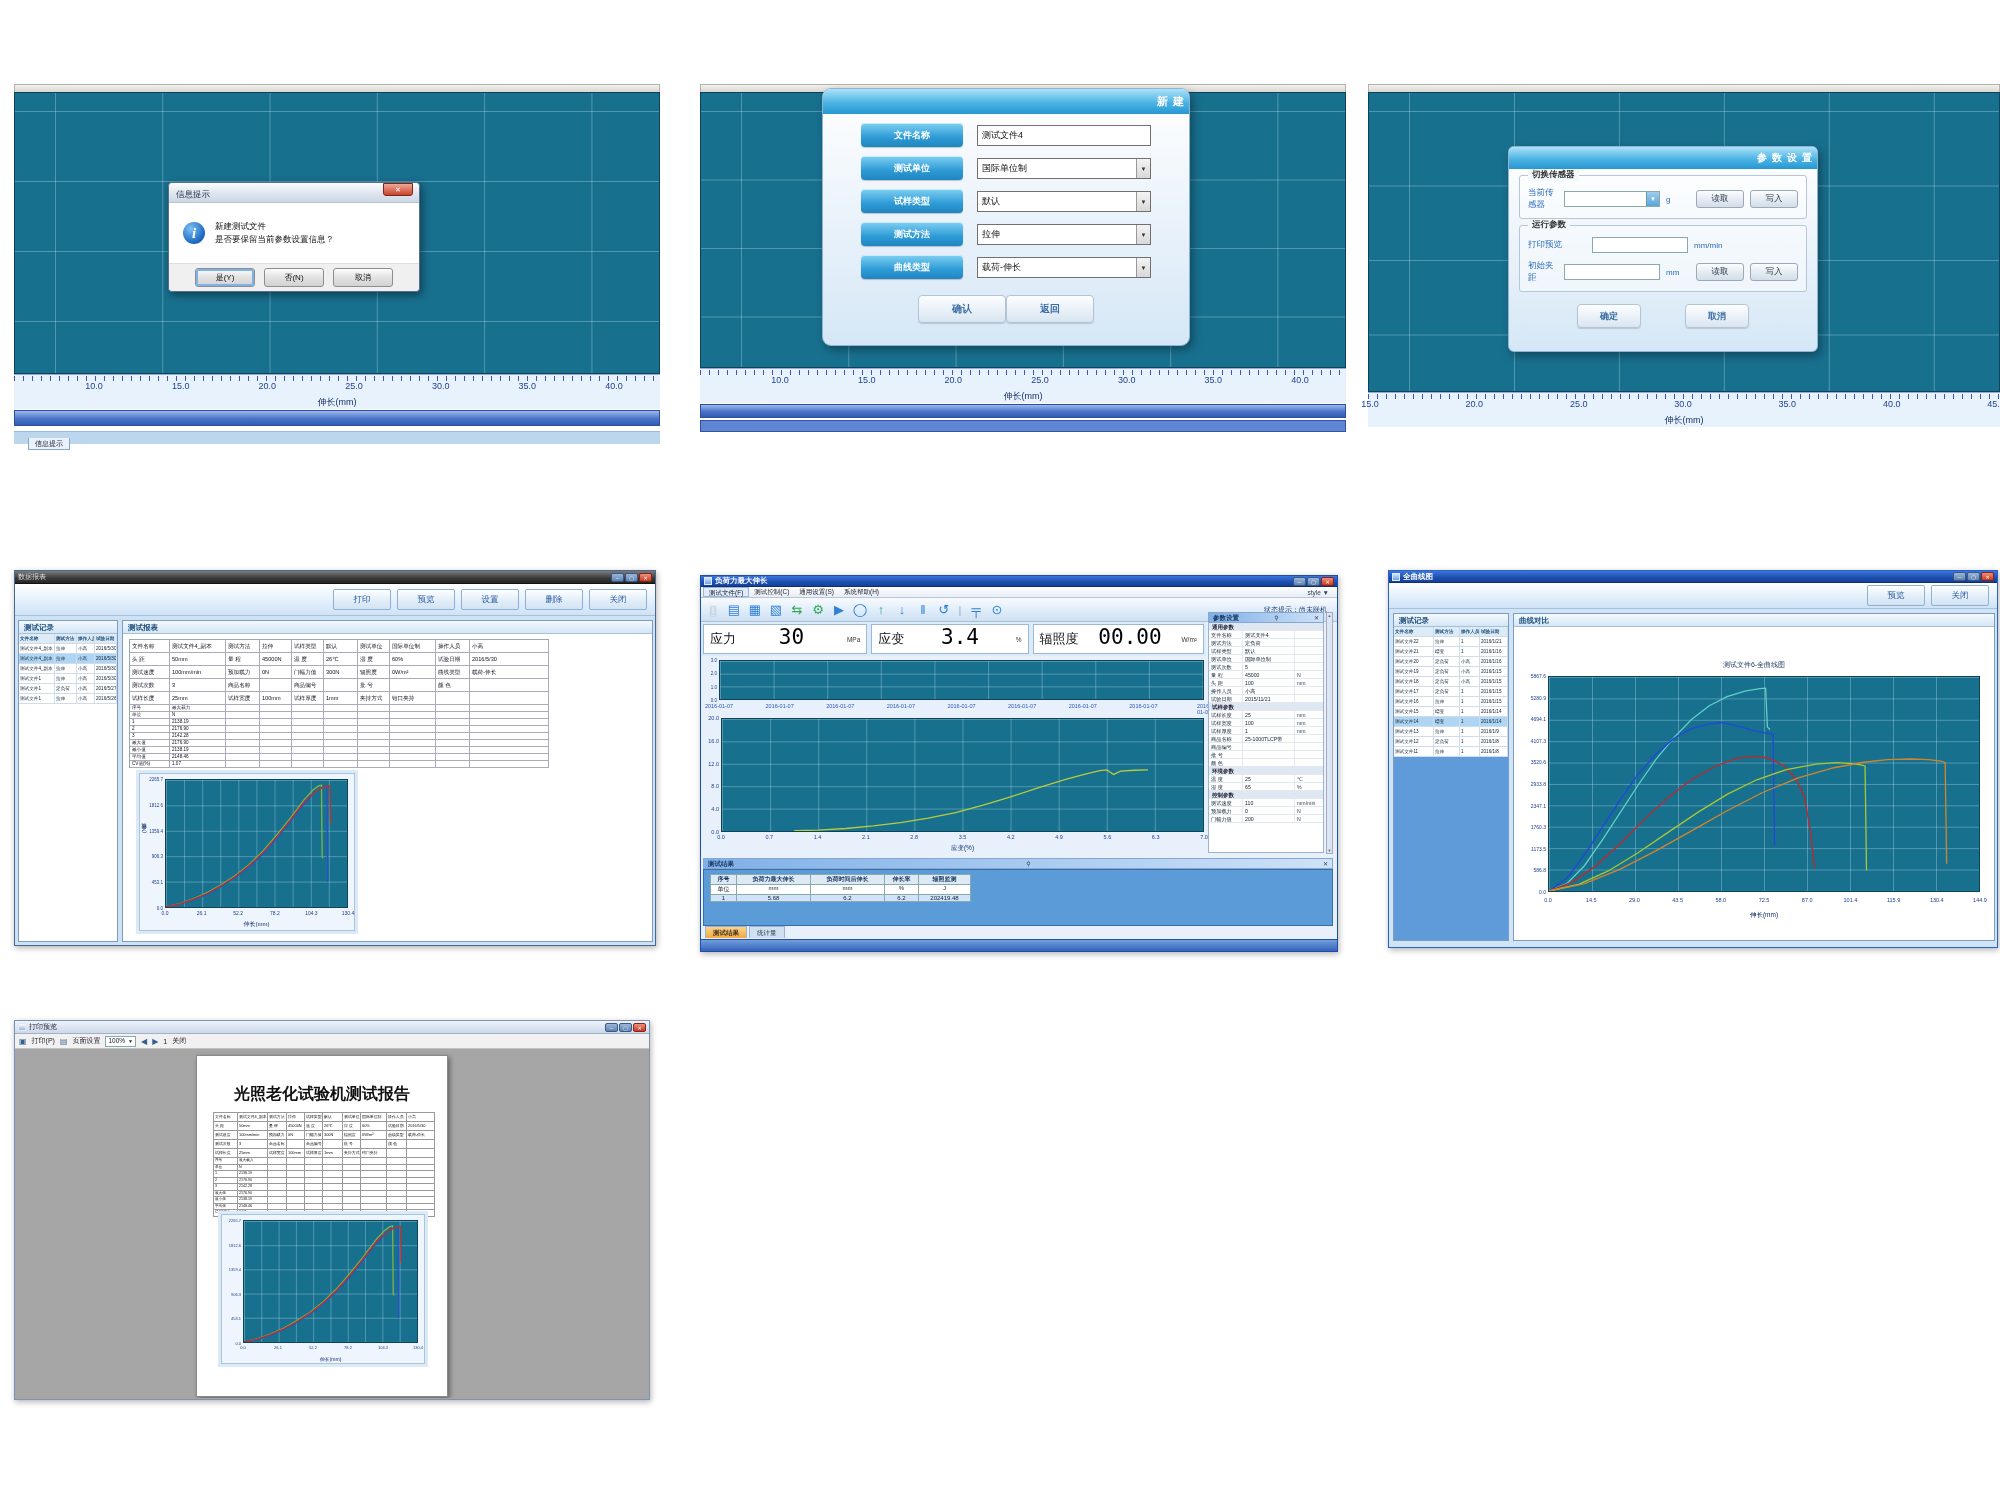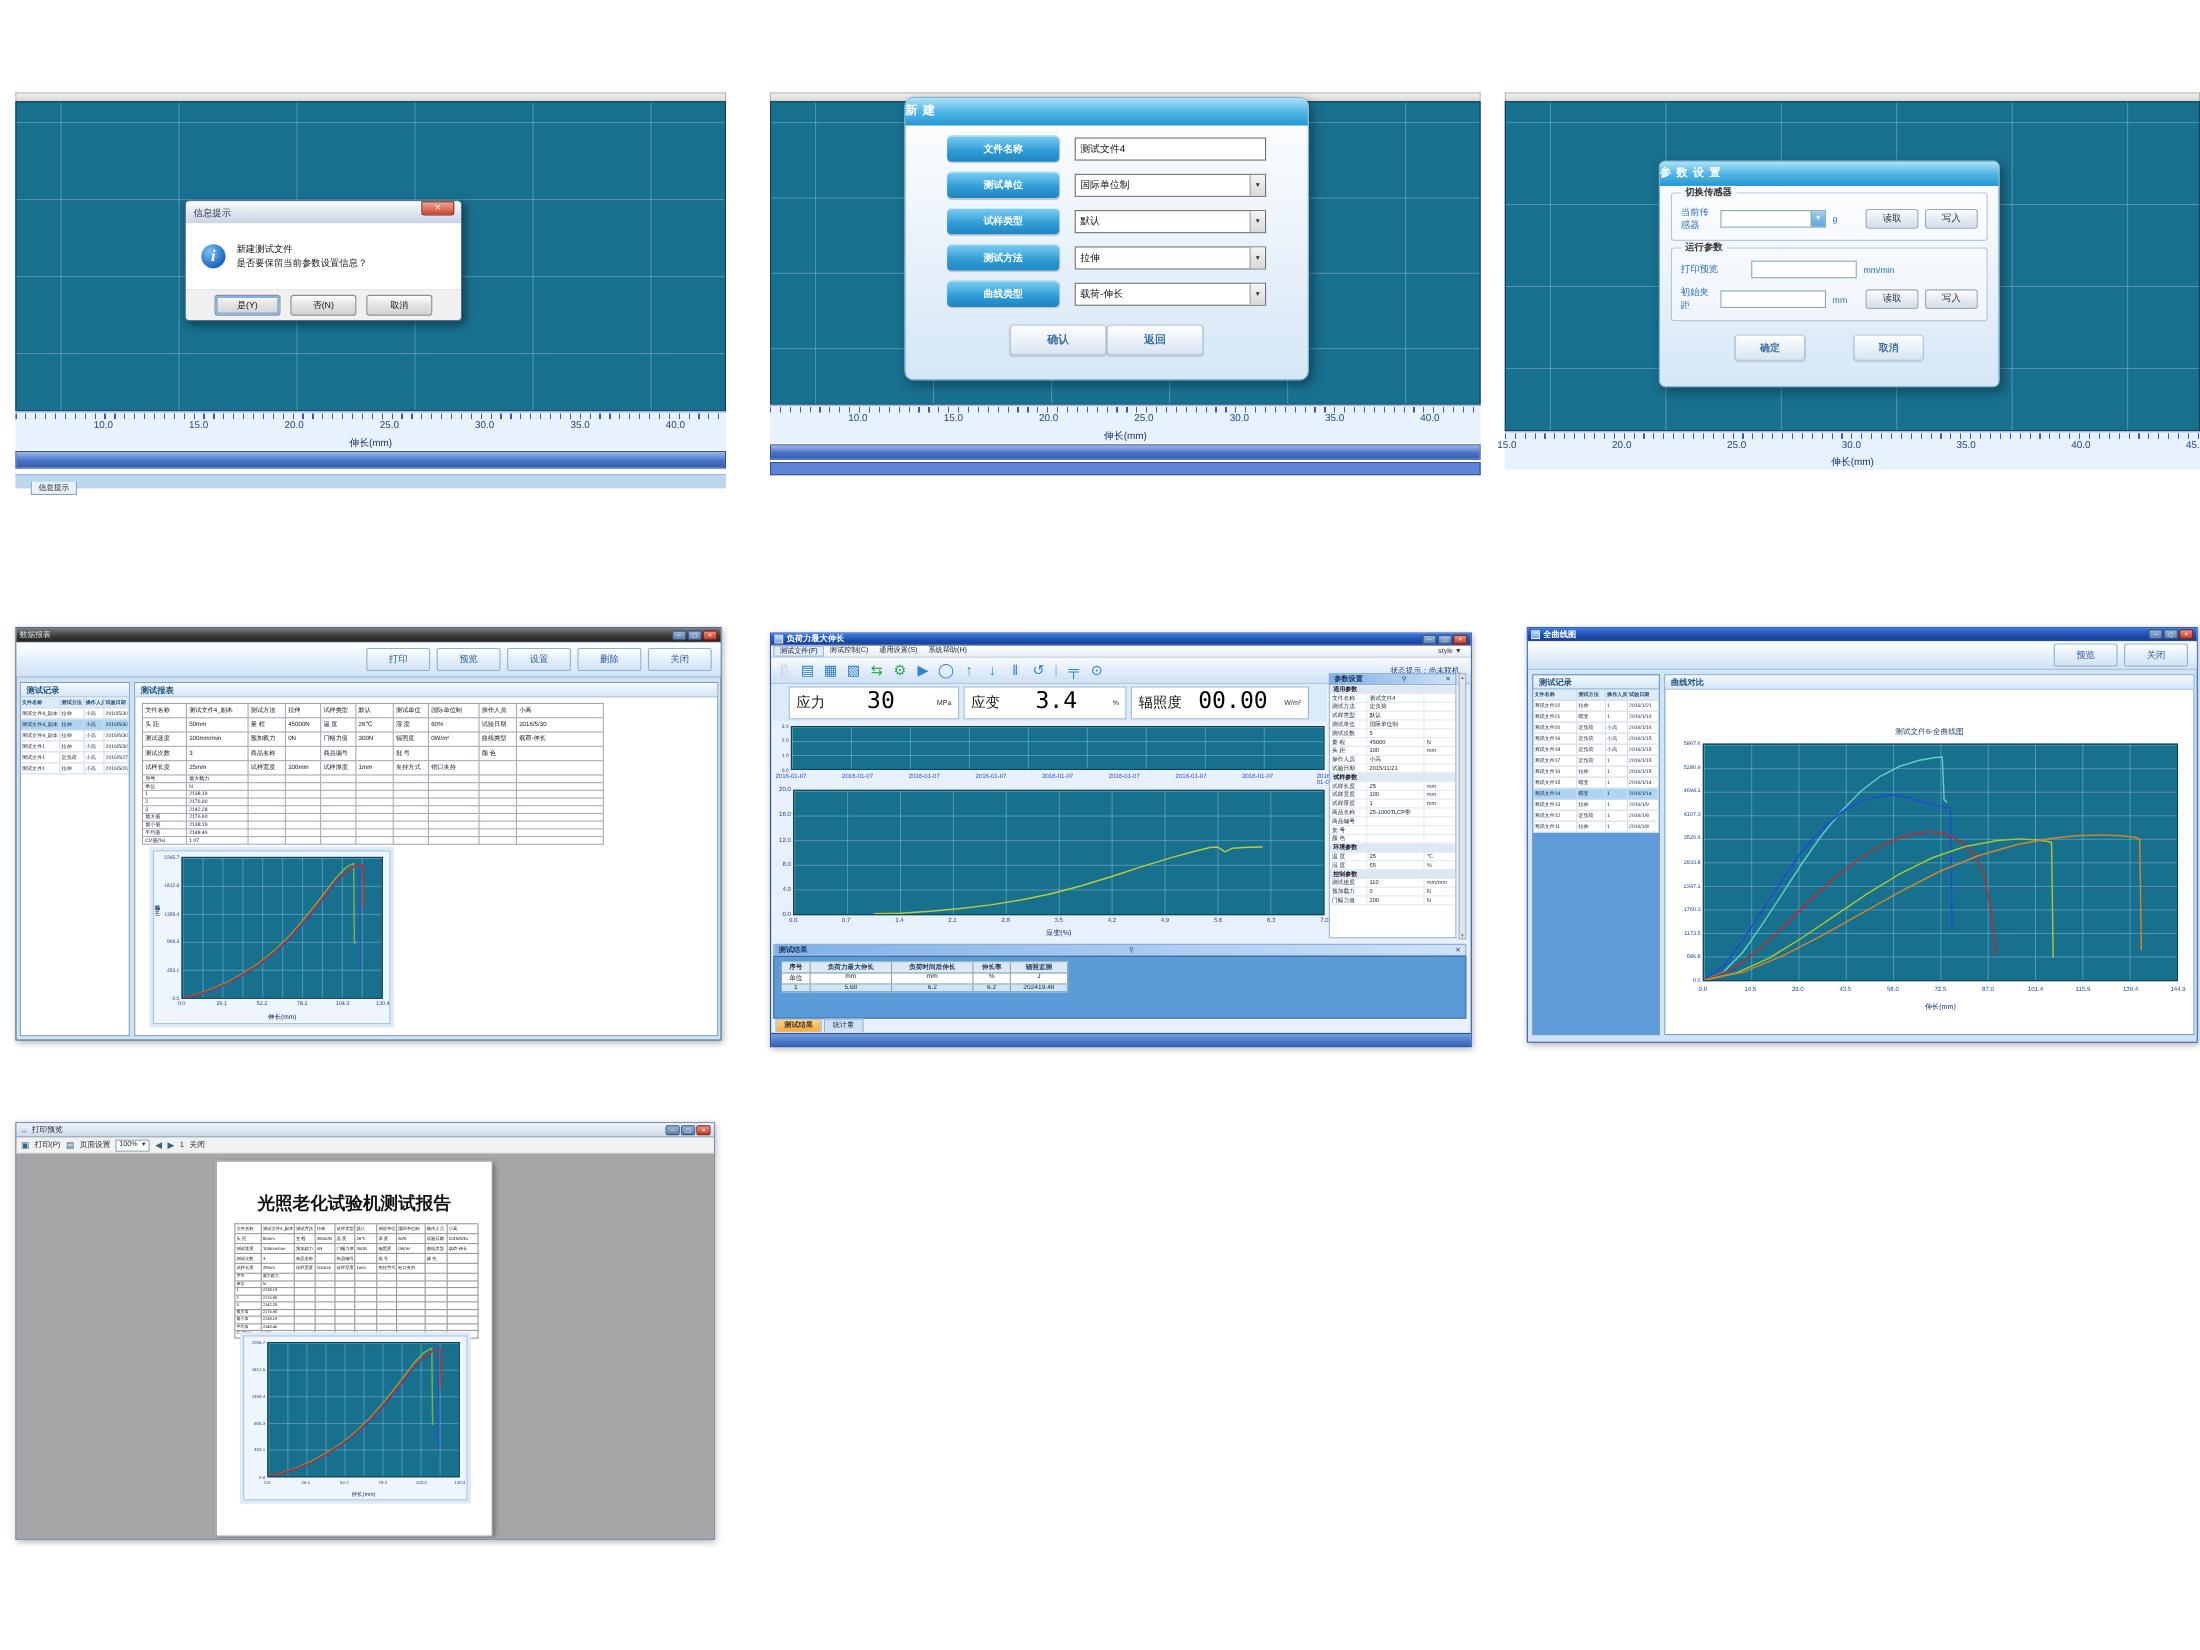--- a/index.html
+++ b/index.html
@@ -48,21 +48,21 @@
     background:linear-gradient(#f0a898,#d9593f 55%,#b83категория0e00);background:linear-gradient(#f0a898,#c8432a);border:1px solid #7e2718;border-radius:0 0 3px 3px;color:#fff;font-size:7px}
   .dlg1-body{height:60px;background:#fff;display:flex;align-items:center;padding:0 14px;gap:10px}
   .info-ic{width:22px;height:22px;border-radius:50%;background:radial-gradient(circle at 35% 30%,#7cc0f2,#1a66c0 70%);
     color:#fff;font-family:"Liberation Serif",serif;font-style:italic;font-weight:bold;font-size:15px;text-align:center;line-height:22px;flex:0 0 22px}
   .dlg1-msg{font-size:8.5px;color:#111;line-height:1.5}
   .dlg1-foot{height:28px;background:#f0f0f0;border-top:1px solid #dfdfdf;display:flex;justify-content:center;gap:9px;align-items:center;border-radius:0 0 4px 4px}
 
   
   .dlg-blue{background:linear-gradient(#ffffff,#e2eef9 70%,#d5e7f6);border:1px solid #8fb5d2;border-radius:9px;box-shadow:3px 4px 10px rgba(0,0,0,.35)}
   .dlg-blue-tb{height:25px;border-radius:8px 8px 0 0;background:linear-gradient(#abe2f8,#4cb4e4 55%,#2697d2);
-    color:#fff;font-weight:bold;font-size:11px;text-align:left;line-height:25px;letter-spacing:5px}
+    color:#fff;font-weight:bold;font-size:11px;text-align:right;line-height:25px;letter-spacing:5px}
   .drow{display:flex;align-items:center;gap:14px;margin:9px 38px 0 38px;height:24px}
   .pill{flex:0 0 102px;height:24px;line-height:24px;text-align:center;color:#fff;font-size:9px;font-weight:bold;
     border-radius:4px;background:linear-gradient(#7fd0f2,#2e9bd6 60%,#1f85c0);box-shadow:inset 0 1px 0 rgba(255,255,255,.6),0 1px 1px rgba(0,0,0,.2)}
   .fld{flex:1;height:21px;background:#fff;border:1px solid #707070;display:flex;align-items:center;position:relative}
   .fld .fv{font-size:9px;padding-left:4px;color:#111;flex:1;white-space:nowrap;overflow:hidden}
   .fld .arr{width:14px;height:100%;background:linear-gradient(#f4f4f4,#d8d8d8);border-left:1px solid #999;
     font-size:6px;color:#333;text-align:center;line-height:20px}
   .dlg2-foot{display:flex;justify-content:center;margin-top:16px}
   .bbtn{min-width:88px;height:28px;border-radius:4px;border:1px solid #b3c4d6;background:linear-gradient(#fdfefe,#e7eff7 60%,#d8e5f0);
     color:#3a6ea5;font-weight:bold;font-size:10px;box-shadow:0 1px 1px rgba(0,0,0,.15)}
@@ -121,21 +121,21 @@
   .menubar{height:11px;background:linear-gradient(#fdfdfd,#e8eef6);display:flex;align-items:center;font-size:6.5px;color:#223;border-bottom:1px solid #b8c6da;padding:0 2px}
   .menubar .mi{padding:0 5px;height:10px;line-height:10px}
   .menubar .mi.on{border:1px solid #9db6d8;background:#dfecfa}
   .stylebox{margin-left:auto;font-size:6.5px;color:#345;padding-right:6px}
   .tbar5{height:24px;background:linear-gradient(#f8fbff,#d9e8f8 70%,#cfe0f2);border-bottom:1px solid #a8c0d8;display:flex;align-items:center;padding:0 4px;gap:5px}
   .ti{font-size:13px;line-height:22px;width:16px;text-align:center}
   .ic-white{color:#f4f8ff;text-shadow:0 0 1px #567}
   .ic-blue{color:#2f7fd6}.ic-green{color:#2fa84f}.ic-teal{color:#1fa08c}
   .ic-sep{color:#9ab;font-size:11px;width:6px}
   .statusmsg{margin-left:auto;font-size:7px;color:#24406e;padding-right:6px}
-  .readout{display:flex;gap:4px;padding:2px 16px;background:#dcebfa;height:34px}
+  .readout{display:flex;gap:4px;padding:2px 2px;background:#dcebfa;height:34px}
   .rbox{background:#fff;border:1px solid #9bb8d4;display:flex;align-items:baseline;padding:0 6px;gap:6px}
   .rbox .rl{font-size:13px;color:#111;align-self:center}
   .rbox .rv{font-size:21px;font-family:"DejaVu Sans Mono","Liberation Mono",monospace;color:#000;flex:1;text-align:center}
   .rbox .ru{font-size:6.5px;color:#333;align-self:center}
   .dockhead{height:11px;background:linear-gradient(90deg,#7fb0e8,#cfe2f8);border:1px solid #86a8d0;color:#17365e;font-size:6.5px;font-weight:bold;line-height:10px;padding:0 4px;display:flex}
   .dockhead .dk{margin-left:auto;color:#345;font-size:6px}
   .pbody{background:#fff;border:1px solid #9ab4d2;border-top:0;overflow:hidden}
   .pbody>div{display:flex;height:8px;line-height:8px;border-bottom:1px solid #e2e8f0}
   .pbody .ph{background:#dfe7f2;font-weight:bold;color:#223;font-size:5.5px;padding-left:3px}
   .pbody .pr{font-size:5.2px;color:#123}

